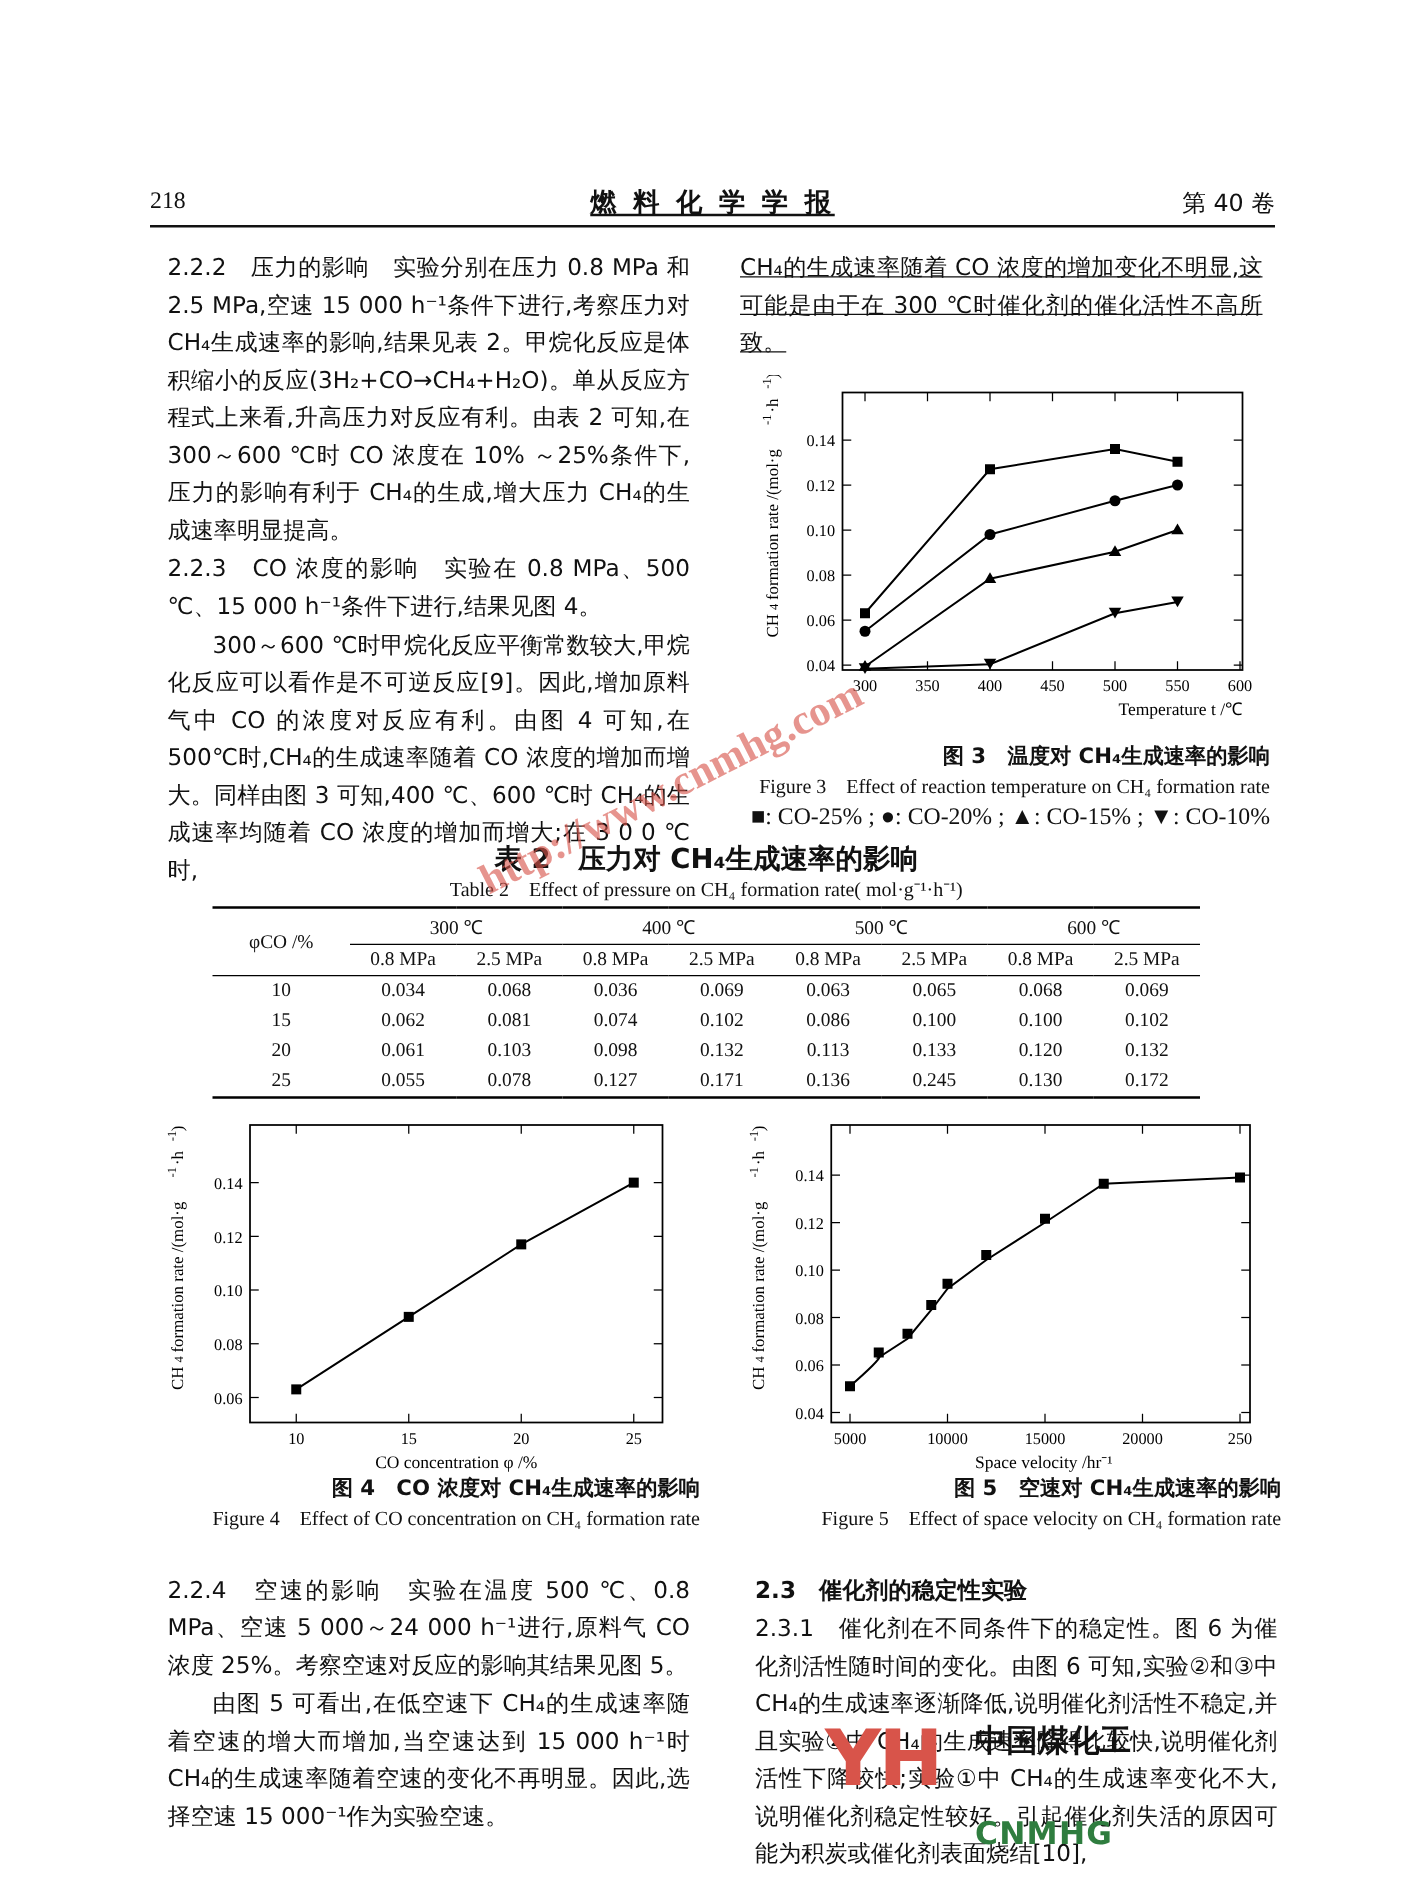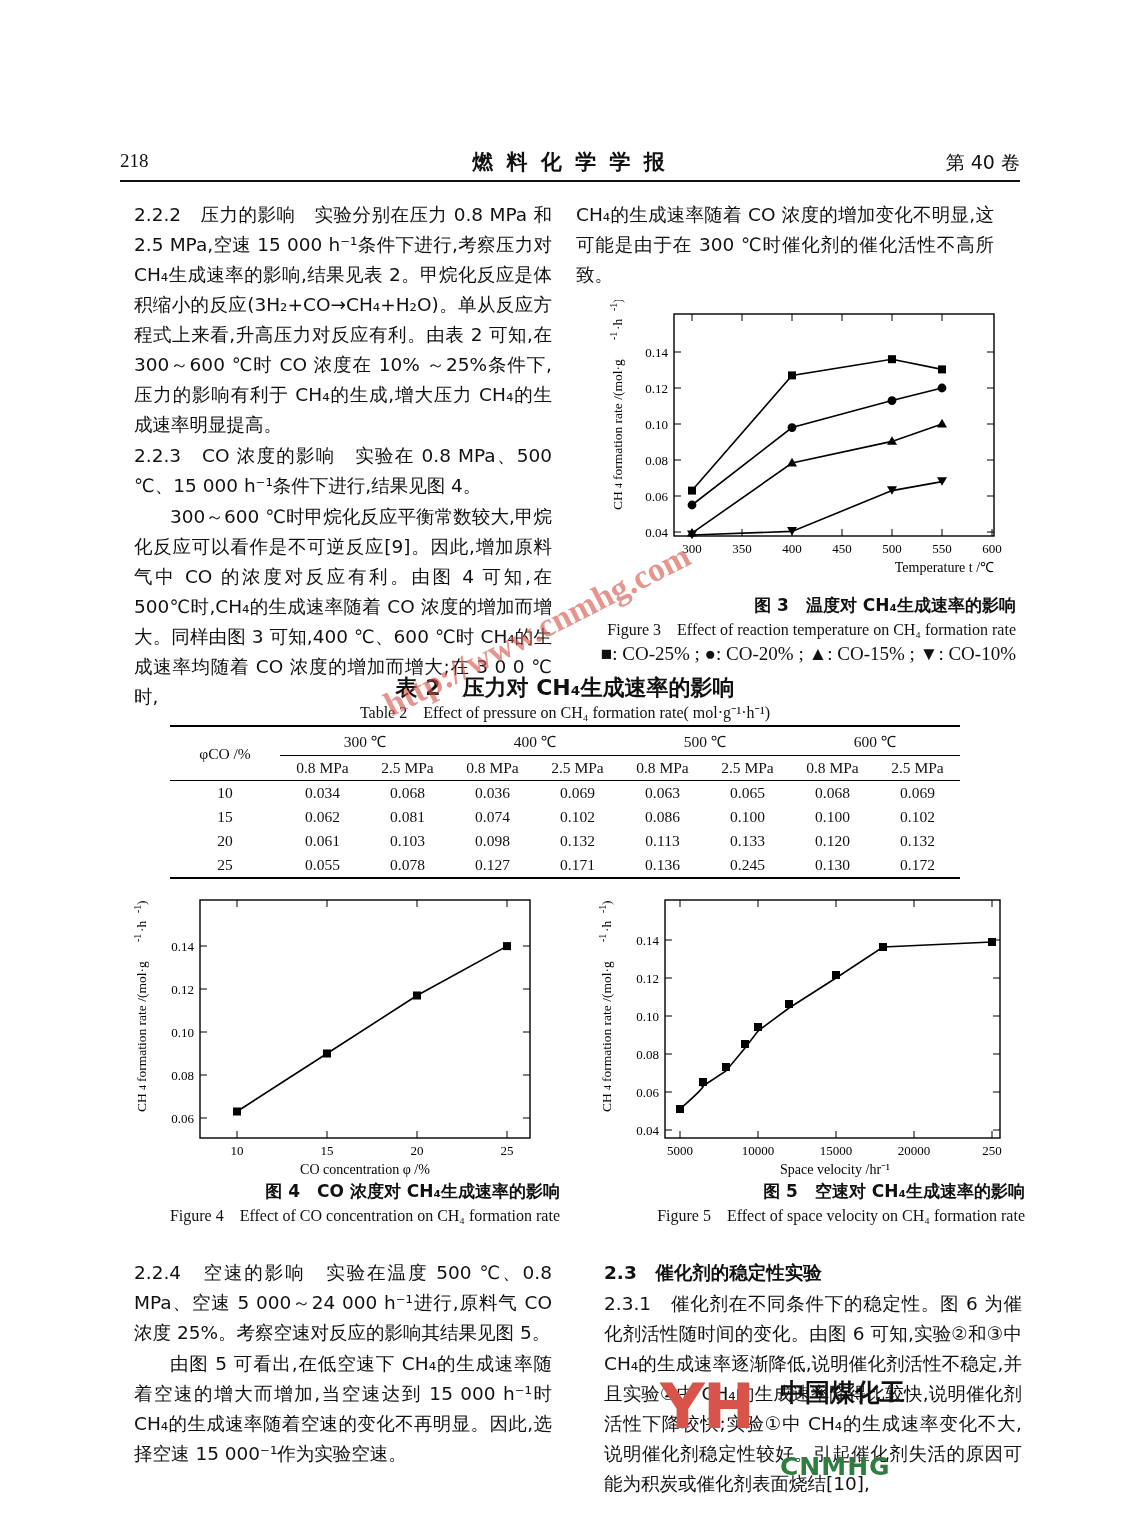--- a/index.html
+++ b/index.html
@@ -7,28 +7,28 @@
     width:1124px;height:1520px;background:#fff;
     font-family:"Liberation Serif", serif;
     color:#111;position:relative;overflow:hidden;
   }
   .page{position:absolute;left:0;top:0;width:1124px;height:1364px;}
 
   
   .runhead{position:absolute;left:120px;top:150px;width:900px;height:30px;}
   .runhead .pnum{position:absolute;left:0;top:0;font-size:19px;}
   .runhead .jname{position:absolute;left:50%;top:-2px;transform:translateX(-50%);
-    font-size:21px;font-family:"DejaVu Sans",sans-serif;letter-spacing:3px;font-weight:bold;}
+    font-size:21px;font-family:"DejaVu Sans",sans-serif;letter-spacing:3px;font-weight:bold;text-decoration:underline;}
   .runhead .vol{position:absolute;right:0;top:0;font-size:19px;
     font-family:"DejaVu Sans",sans-serif;}
   .runrule{position:absolute;left:120px;top:180px;width:900px;height:2px;background:#111;}
 
   
   .col-left{position:absolute;left:122px;top:200px;width:430px;}
-  .col-right{position:absolute;left:564px;top:200px;width:430px;}
+  .col-right{position:absolute;left:580px;top:200px;width:430px;text-decoration:underline;}
 
   p.body{margin:0 0 1px 12px;font-size:18.5px;line-height:30px;text-align:justify;
     font-family:"DejaVu Sans",sans-serif;}
   p.ind{text-indent:36px;}
   .hd{font-weight:bold;}
 
   
   .figbox{position:absolute;}
   .figcap{text-align:right;font-family:"DejaVu Sans",sans-serif;}
   .figcap .cn{font-size:17px;font-weight:bold;line-height:26px;}

